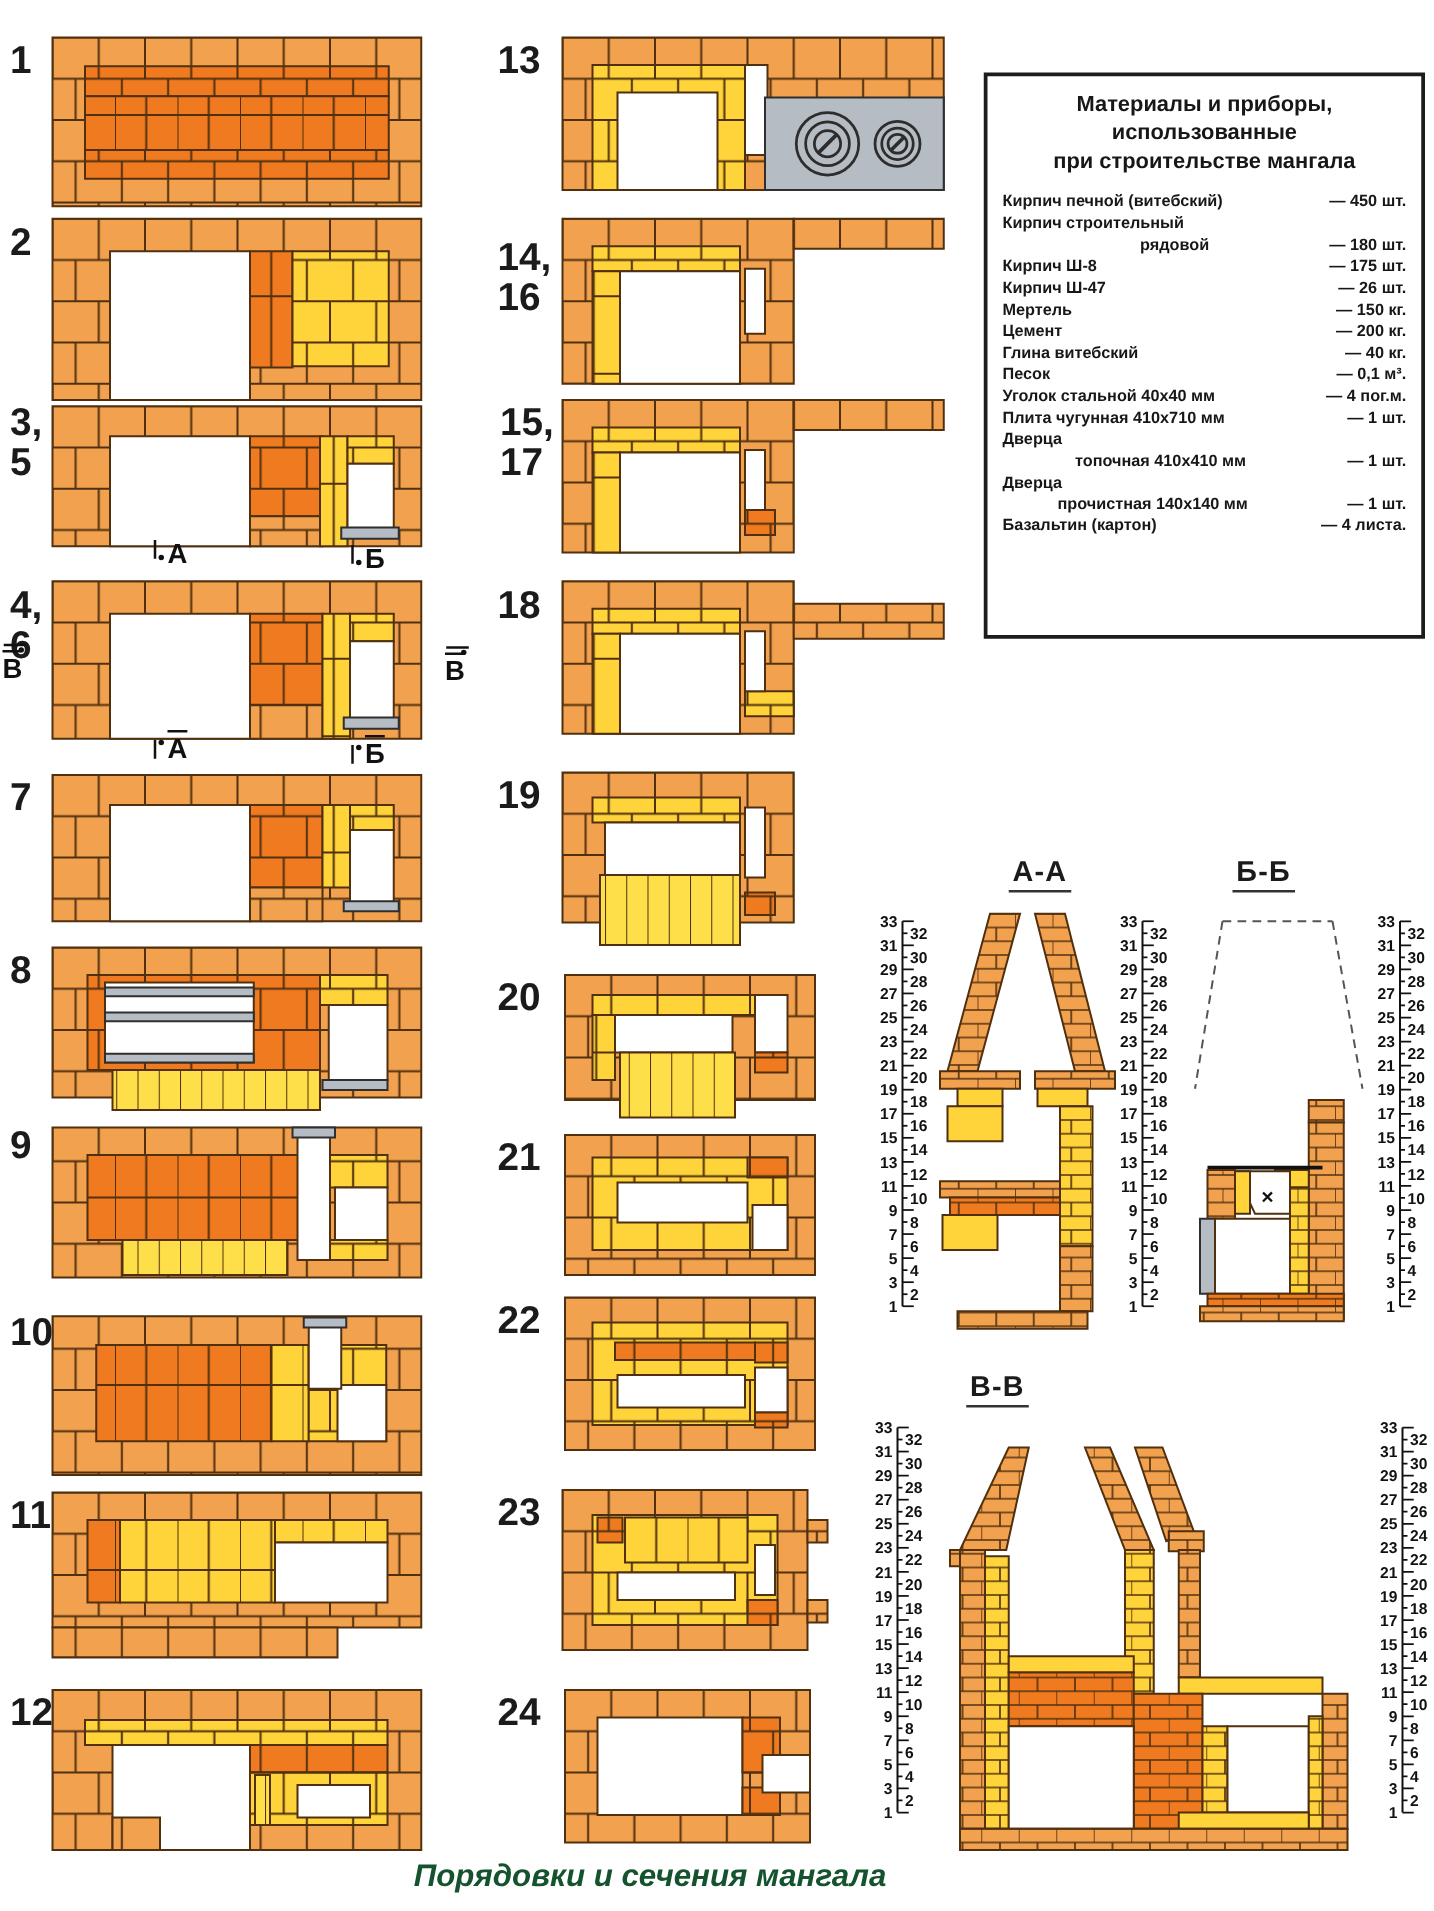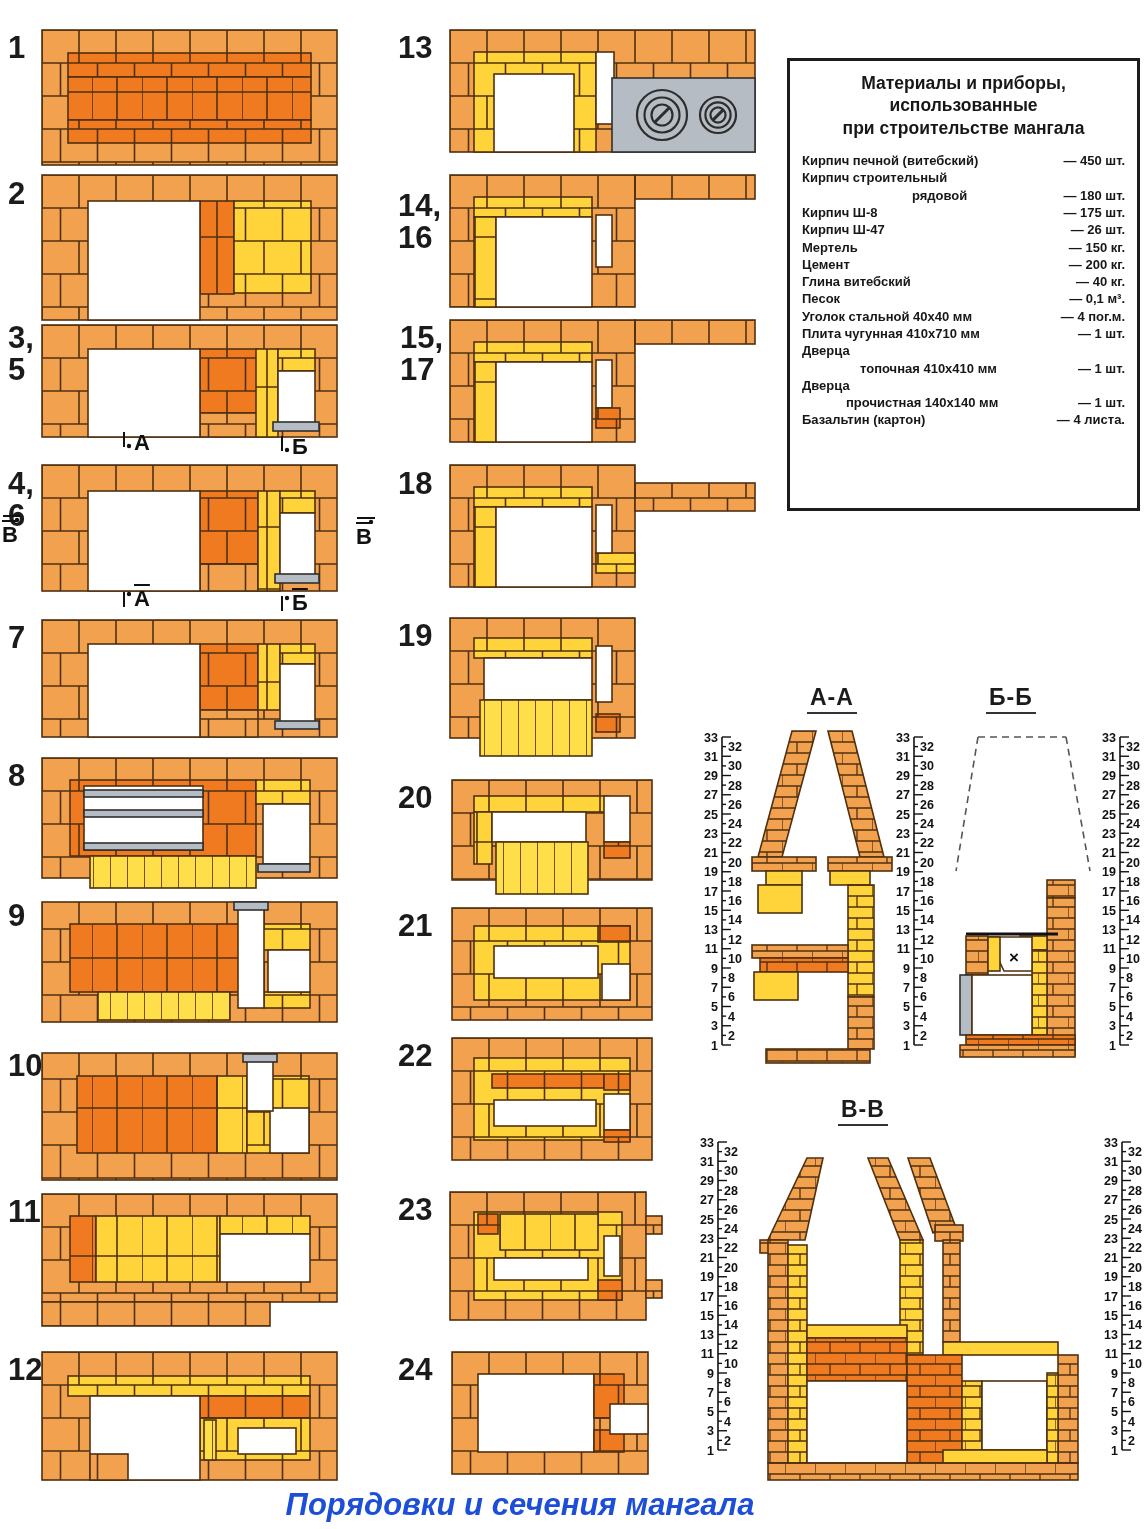--- a/index.html
+++ b/index.html
@@ -11,21 +11,21 @@
   .materials{position:absolute;left:787px;top:58px;width:353px;height:453px;
         border:3px solid #1c1c1c;box-sizing:border-box;padding:11px 12px 14px 12px;background:#fff;}
   .materials .title{text-align:center;font-weight:bold;font-size:17.5px;line-height:1.28;
         margin-bottom:13px;}
   .mat-row{display:flex;font-weight:bold;font-size:13px;line-height:1.33;}
   .mat-row .lbl{white-space:nowrap;}
   .mat-row .val{margin-left:auto;white-space:nowrap;}
   .sec-title{position:absolute;font-size:23px;font-weight:600;color:#1b1b1b;
         border-bottom:2px solid #333;padding:0 3px 1px 3px;letter-spacing:1px;}
   .caption{position:absolute;left:0;top:1487px;width:1040px;text-align:center;
-        font-weight:bold;font-style:italic;font-size:31px;color:#1d4ed8;}
+        font-weight:bold;font-style:italic;font-size:25px;color:#14532d;}
   .marker{position:absolute;display:flex;align-items:flex-start;gap:1px;
         font-weight:600;font-size:22px;color:#111;}
   .marker.vert{flex-direction:column;gap:0;}
   .marker .ovl{text-decoration:overline;}
 </style>
 </head>
 <body>
 
 <div id="page">
   <svg id="pattern-defs" width="0" height="0" style="position:absolute">
@@ -137,21 +137,21 @@
         </div>
         <div class="mat-row">
           <span class="lbl">Базальтин (картон)</span>
           <span class="val">— 4 листа.</span>
         </div>
       </div>
   </div>
 
   <div class="sec-title" id="t-aa" style="left: 768px; top: 684px; margin-left: 39px;">А-А</div>
   <div class="sec-title" id="t-bb" style="left: 986px; top: 684px;">Б-Б</div>
-  <div class="sec-title" id="t-vv" style="left: 838px; top: 1096px;">В-В</div>
+  <div class="sec-title" id="t-vv" style="left: 773px; top: 1096px;">В-В</div>
 
   <div id="diagram-layer">
       <div class="course-label" style="left: 8px; top: 32px;">1</div>
       <svg class="course-svg" width="295" height="135" viewBox="0 0 295 135" style="left: 42px; top: 30px;">
         <rect x="0" y="0" width="295" height="135" fill="url(#pho)" stroke="#50300F" stroke-width="1.6"></rect>
         <rect x="26" y="23" width="243" height="24" fill="url(#phd)" stroke="#50300F" stroke-width="1.6"></rect>
         <rect x="26" y="47" width="243" height="43" fill="url(#pvd)" stroke="#50300F" stroke-width="1.6"></rect>
         <rect x="26" y="90" width="243" height="23" fill="url(#phd)" stroke="#50300F" stroke-width="1.6"></rect>
       </svg>
       <div class="course-label" style="left: 8px; top: 178px;">2</div>

